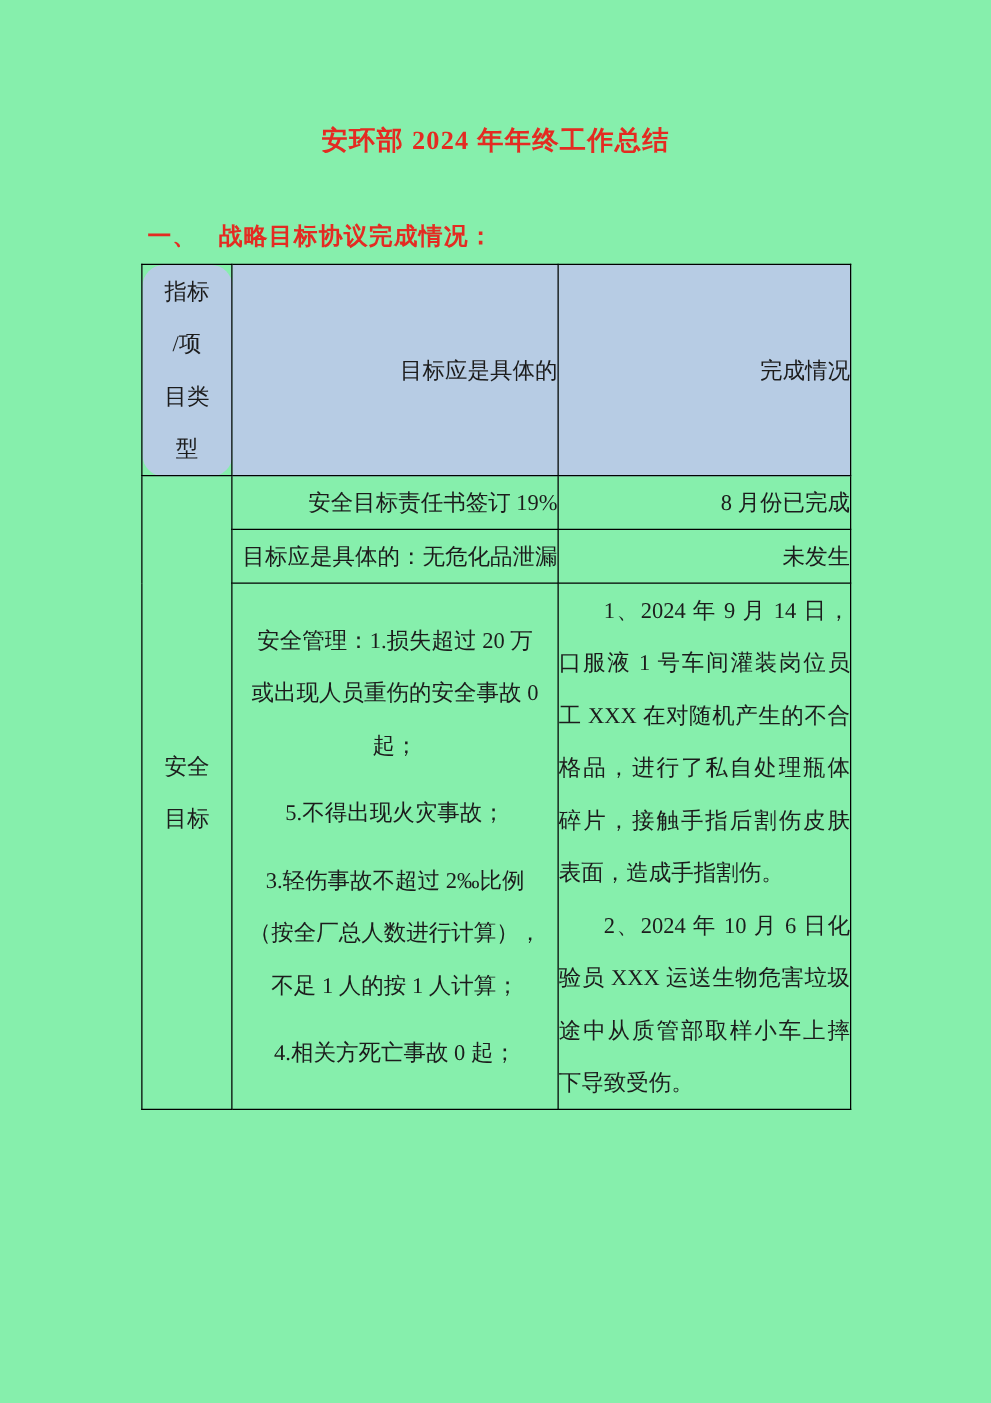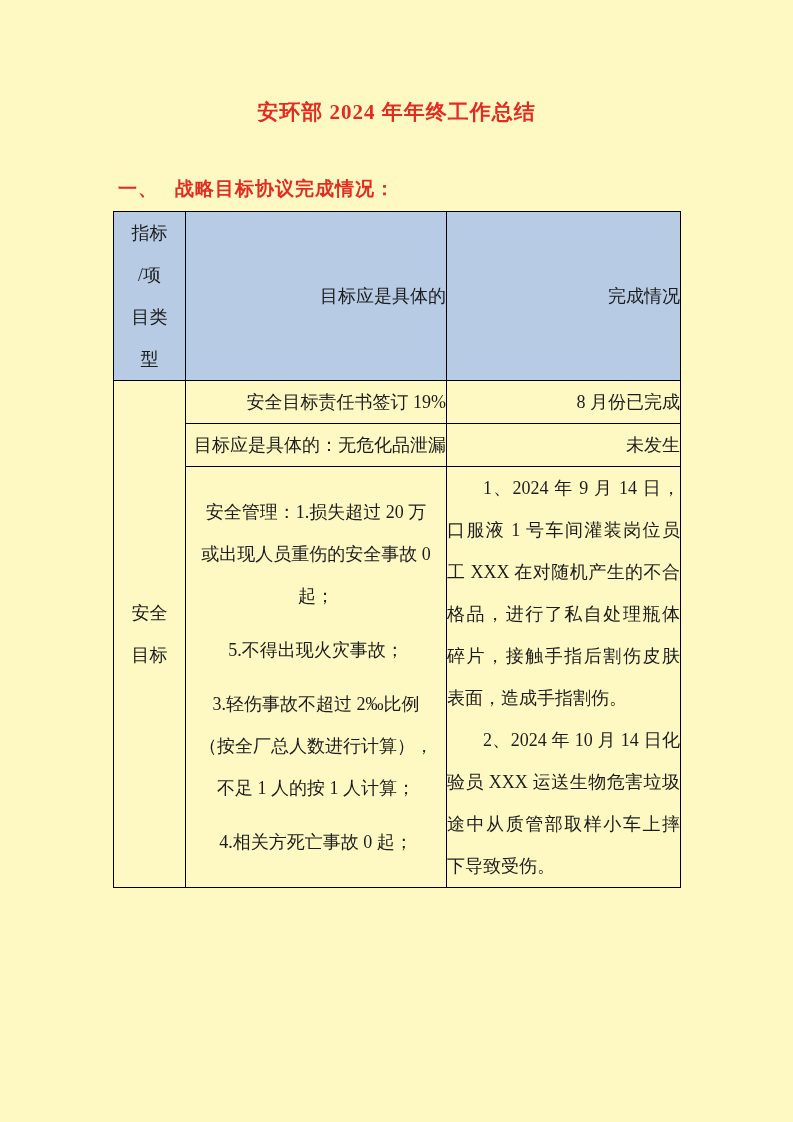--- a/index.html
+++ b/index.html
@@ -4,21 +4,21 @@
 <style>
   html, body {
     margin: 0;
     padding: 0;
     background: #ffffff;
   }
   .page {
     position: relative;
     width: 793px;
     height: 1122px;
-    background: #fef9c3;
+    background: #86efac;
     overflow: hidden;
     font-family: "Liberation Serif", "DejaVu Serif", serif;
     color: #1c1c1c;
   }
   .doc-title {
     margin: 0;
     padding-top: 98px;
     text-align: center;
     font-size: 21px;
     font-weight: bold;
@@ -52,20 +52,21 @@
   }
   table.goals th {
     background: #b7cce4;
   }
   col.c1 { width: 72px; }
   col.c2 { width: 261px; }
   col.c3 { width: 234px; }
   .cell-wrap {
     white-space: pre-line;
     text-align: center;
+    border-radius: 17px;
   }
   .cell-center {
     text-align: right;
     padding: 0 13px;
   }
   .cell-goal-long {
     text-align: center;
     padding: 0 13px;
   }
   .cell-goal-long p {
@@ -124,19 +125,19 @@
 
       <tr>
         <td class="cell-goal-long">
           <p>安全管理：1.损失超过 20 万或出现人员重伤的安全事故 0 起；</p>
           <p>5.不得出现火灾事故；</p>
           <p>3.轻伤事故不超过 2‰比例（按全厂总人数进行计算），不足 1 人的按 1 人计算；</p>
           <p>4.相关方死亡事故 0 起；</p>
         </td>
         <td class="cell-status-long">
           <p>1、2024 年 9 月 14 日，口服液 1 号车间灌装岗位员工 XXX 在对随机产生的不合格品，进行了私自处理瓶体碎片，接触手指后割伤皮肤表面，造成手指割伤。</p>
-          <p>2、2024 年 10 月 14 日化验员 XXX 运送生物危害垃圾途中从质管部取样小车上摔下导致受伤。</p>
+          <p>2、2024 年 10 月 6 日化验员 XXX 运送生物危害垃圾途中从质管部取样小车上摔下导致受伤。</p>
         </td>
       </tr>
     </tbody>
   </table>
 
 </div>
 
 </body></html>

